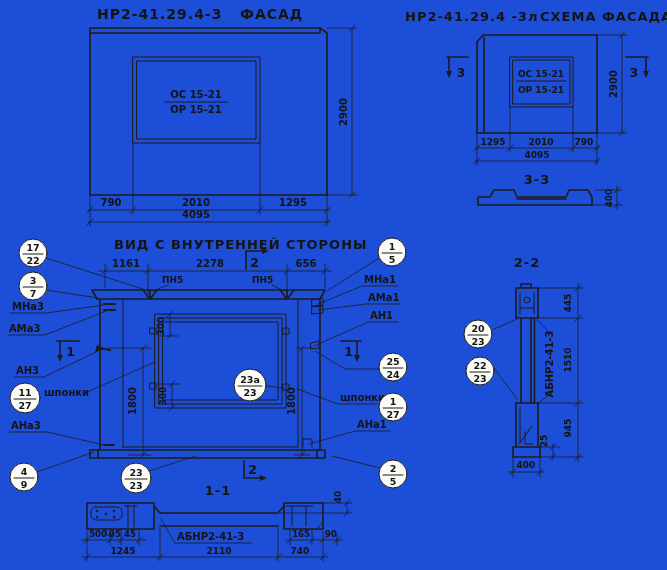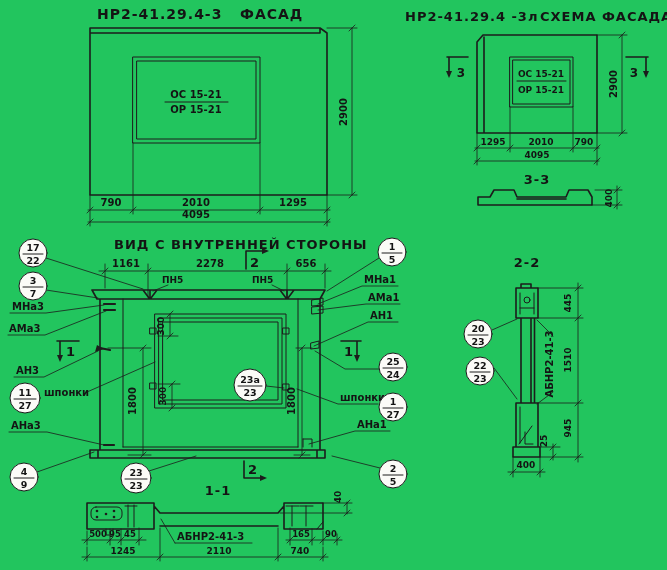--- a/index.html
+++ b/index.html
@@ -1,16 +1,16 @@
 <!DOCTYPE html>
 <html><head>
 <meta charset="utf-8">
 <style>
   html,body{margin:0;padding:0;background:#e8e8e4;}
-  .sheet{width:667px;height:570px;background:#22c55e;position:relative;overflow:hidden;}
+  .sheet{width:667px;height:570px;background:#1d4ed8;position:relative;overflow:hidden;}
   svg{display:block}
   .ln{stroke:#1c1c1c;stroke-width:1;fill:none;stroke-linecap:round;stroke-linejoin:round}
   .thin{stroke-width:.8}
   .thk{stroke-width:1.6}
   .sld{fill:#1c1c1c;stroke:none}
   .wfill{fill:#fbfbf7}
   text{font-family:"DejaVu Sans",sans-serif;font-weight:bold;fill:#141414}
   .t85{font-size:8.5px}.t9{font-size:9px}.t95{font-size:9.5px}.t10{font-size:10px}
   .t12{font-size:12px}.t13{font-size:13px}.t14{font-size:14px}
   .mid{text-anchor:middle}

